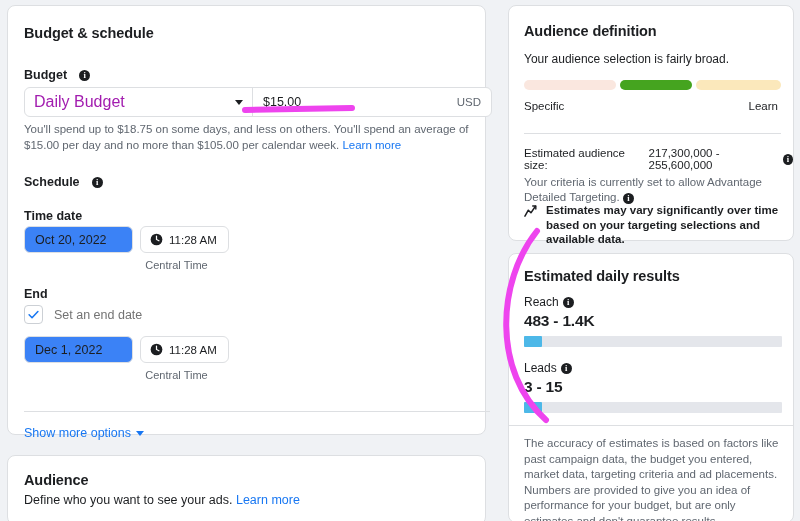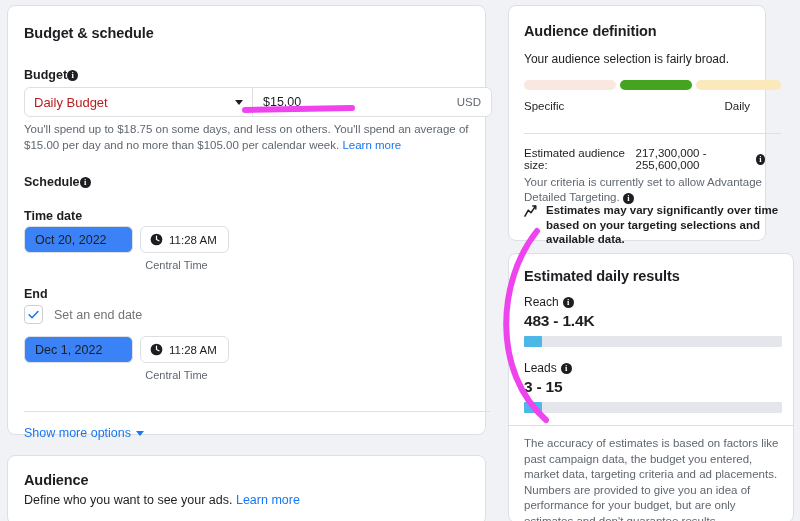--- a/index.html
+++ b/index.html
@@ -17,32 +17,32 @@
   
   .card{
     position:absolute;
     background:#ffffff;
     border:1px solid #dddfe2;
     border-radius:8px;
     box-sizing:border-box;
   }
   #card-budget{left:7px;top:5px;width:479px;height:430px;}
   #card-audience-bottom{left:7px;top:455px;width:479px;height:70px;}
-  #card-aud-def{left:508px;top:5px;width:258px;height:236px;}
+  #card-aud-def{left:508px;top:5px;width:286px;height:236px;}
   #card-est{left:508px;top:253px;width:286px;height:270px;}
 
   .card-title{
     font-size:14.5px;font-weight:bold;color:#1c1e21;letter-spacing:-0.1px;
   }
 
   
   #budget-heading{position:absolute;left:16px;top:19px;}
   .field-label{
     font-size:12.5px;font-weight:bold;color:#1c1e21;
-    display:flex;align-items:center;gap:0;
+    display:flex;align-items:center;gap:12px;
   }
   #budget-label{position:absolute;left:16px;top:62px;}
   #schedule-label{position:absolute;left:16px;top:169px;}
   #startdate-label{position:absolute;left:16px;top:203px;}
   #end-label{position:absolute;left:16px;top:281px;}
 
   .info-icon{
     display:inline-flex;align-items:center;justify-content:center;
     width:11px;height:11px;border-radius:50%;
     background:#1c1e21;color:#fff;
@@ -52,21 +52,21 @@
 
   
   #budget-row{
     position:absolute;left:16px;top:81px;width:468px;height:30px;
     border:1px solid #dddfe2;border-radius:6px;display:flex;box-sizing:border-box;
     background:#fff;overflow:hidden;
   }
   #budget-select{
     width:228px;display:flex;align-items:center;justify-content:space-between;
     padding:0 9px;box-sizing:border-box;border-right:1px solid #dddfe2;
-    font-size:13px;color:#b91c1c;cursor:pointer;
+    font-size:16px;color:#a21caf;cursor:pointer;
   }
   .caret-down{
     width:0;height:0;border-left:4.5px solid transparent;border-right:4.5px solid transparent;
     border-top:5px solid #1c1e21;
   }
   #budget-amount-wrap{
     flex:1;display:flex;align-items:center;justify-content:space-between;
     padding:0 10px;box-sizing:border-box;
   }
   #budget-amount{font-size:12.5px;color:#1c1e21;}
@@ -248,21 +248,21 @@
     <div class="card-title" id="aud-def-title">Audience definition</div>
     <div id="aud-def-sub">Your audience selection is fairly broad.</div>
 
     <div id="gauge">
         <div class="gauge-seg" style="background: rgb(250, 231, 223); flex: 37 0 0px;"></div>
         <div class="gauge-seg" style="background: rgb(69, 164, 31); flex: 29 0 0px;"></div>
         <div class="gauge-seg" style="background: rgb(251, 232, 187); flex: 34 0 0px;"></div>
       </div>
 
     <div id="gauge-specific">Specific</div>
-    <div id="gauge-broad">Daily</div>
+    <div id="gauge-broad">Learn</div>
 
     <div id="aud-divider"></div>
 
     <div id="aud-size">
       <span>Estimated audience size:</span>
       <span>217,300,000 - 255,600,000</span>
       <span class="info-icon">i</span>
     </div>
 
     <div id="aud-criteria">

